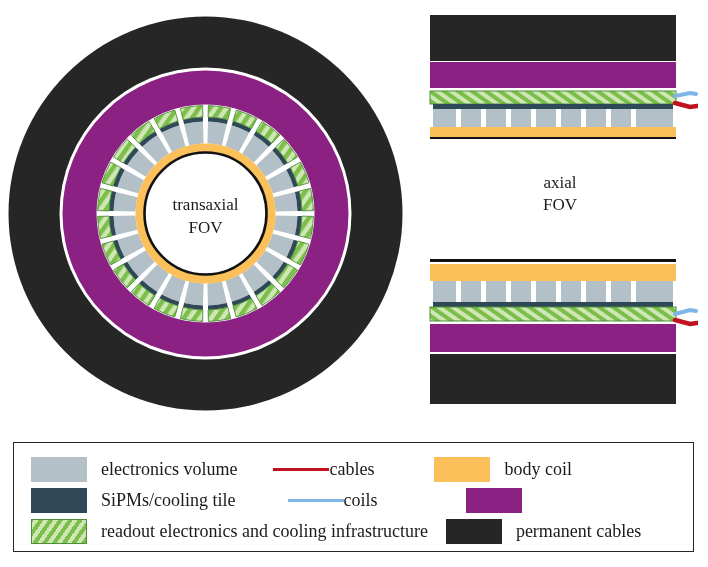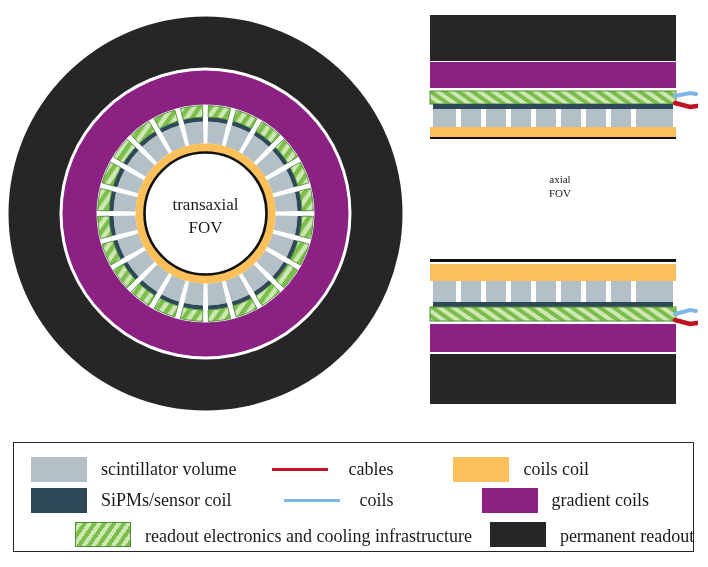--- a/index.html
+++ b/index.html
@@ -13,43 +13,43 @@
   .fov-label{font-family:"Liberation Serif","DejaVu Serif",serif;
              font-size:17px;fill:#1a1a1a;text-anchor:middle;}
 
   
   .axial-panel{position:absolute;}
   .axial-panel svg{display:block;width:100%;height:100%;}
   #axial-top{left:428px;top:14px;width:270px;height:125px;}
   #axial-bottom{left:428px;top:258px;width:270px;height:148px;}
 
   #axial-fov-label{position:absolute;left:470px;top:172px;width:180px;
-                   text-align:center;font-size:11px;line-height:1.28;}
+                   text-align:center;font-size:17px;line-height:1.28;}
 
   
   #legend{position:absolute;left:13px;top:442px;width:681px;height:110px;
           border:1.5px solid #262626;background:#fff;box-sizing:border-box;}
   .legend-grid{position:absolute;inset:0;padding:11px 0 0 17px;box-sizing:border-box;}
   .legend-row{display:flex;align-items:center;height:31px;}
   .sw{width:56px;height:25px;flex:0 0 56px;}
   .sw-scint{background:#b4c0c8;}
   .sw-sipm{background:#2f4858;}
   .sw-readout{background:#7bbf4a;border:1px solid #4e8f3a;box-sizing:border-box;
     background-image:repeating-linear-gradient(-55deg,#7bbf4a 0 4px,#cfe6b5 4px 8px);}
   .sw-body{background:#fbc05a;}
   .sw-grad{background:#8b2182;}
   .sw-magnet{background:#262626;}
   .lbl{font-size:18px;white-space:nowrap;}
   .line-sw{width:56px;flex:0 0 56px;display:flex;align-items:center;}
   .line-cable{height:3px;width:56px;background:#c1121f;}
   .line-tube{height:3px;width:56px;background:#7eb6e8;}
   .col-a{margin-left:14px;}
   .col-b{margin-left:36px;}
-  .col-c{margin-left:20px;}
-  .legend-wide{display:flex;align-items:flex-end;height:31px;margin-left:44px;}
+  .col-c{}
+  .legend-wide{display:flex;align-items:center;height:31px;}
 </style>
 </head>
 <body>
 
 <div class="stage">
 
   <div id="transaxial">
     <svg viewBox="0 0 395 395">
       <defs>
         <pattern id="hatchRing" width="9" height="9" patternUnits="userSpaceOnUse" patternTransform="rotate(35)">
@@ -220,42 +220,41 @@
       <rect x="2" y="96" width="246" height="50" fill="#262626"></rect>
       <path d="M247 56 L262 52 L268 53" stroke="#7eb6e8" stroke-width="4" fill="none" stroke-linecap="round"></path>
       <path d="M247 62 L262 66 L269 65" stroke="#c1121f" stroke-width="4.5" fill="none" stroke-linecap="round"></path>
     </svg>
   </div>
 
   <div id="legend">
     <div class="legend-grid">
       <div class="legend-row">
         <span class="sw sw-scint"></span>
-        <span class="lbl col-a">scintillator volume</span>
+        <span class="lbl col-a">electronics volume</span>
         <span class="line-sw col-b">
           <span class="line-cable"></span>
         </span>
         <span class="lbl col-c">cables</span>
         <span class="sw sw-body" style="margin-left:60px"></span>
-        <span class="lbl col-a">coils coil</span>
+        <span class="lbl col-a">body coil</span>
       </div>
 
       <div class="legend-row">
         <span class="sw sw-sipm"></span>
-        <span class="lbl col-a">SiPMs/sensor coil</span>
+        <span class="lbl col-a">SiPMs/cooling tile</span>
         <span class="line-sw" style="margin-left:52px">
           <span class="line-tube"></span>
         </span>
         <span class="lbl col-c">coils</span>
         <span class="sw sw-grad" style="margin-left:88px"></span>
-        <span class="lbl col-a">gradient coils</span>
       </div>
 
       <div class="legend-wide">
         <span class="sw sw-readout"></span>
         <span class="lbl col-a">readout electronics and cooling infrastructure</span>
         <span class="sw sw-magnet" style="margin-left:18px"></span>
-        <span class="lbl col-a">permanent readout</span>
+        <span class="lbl col-a">permanent cables</span>
       </div>
     </div>
   </div>
 
 </div>
 
 </body></html>

